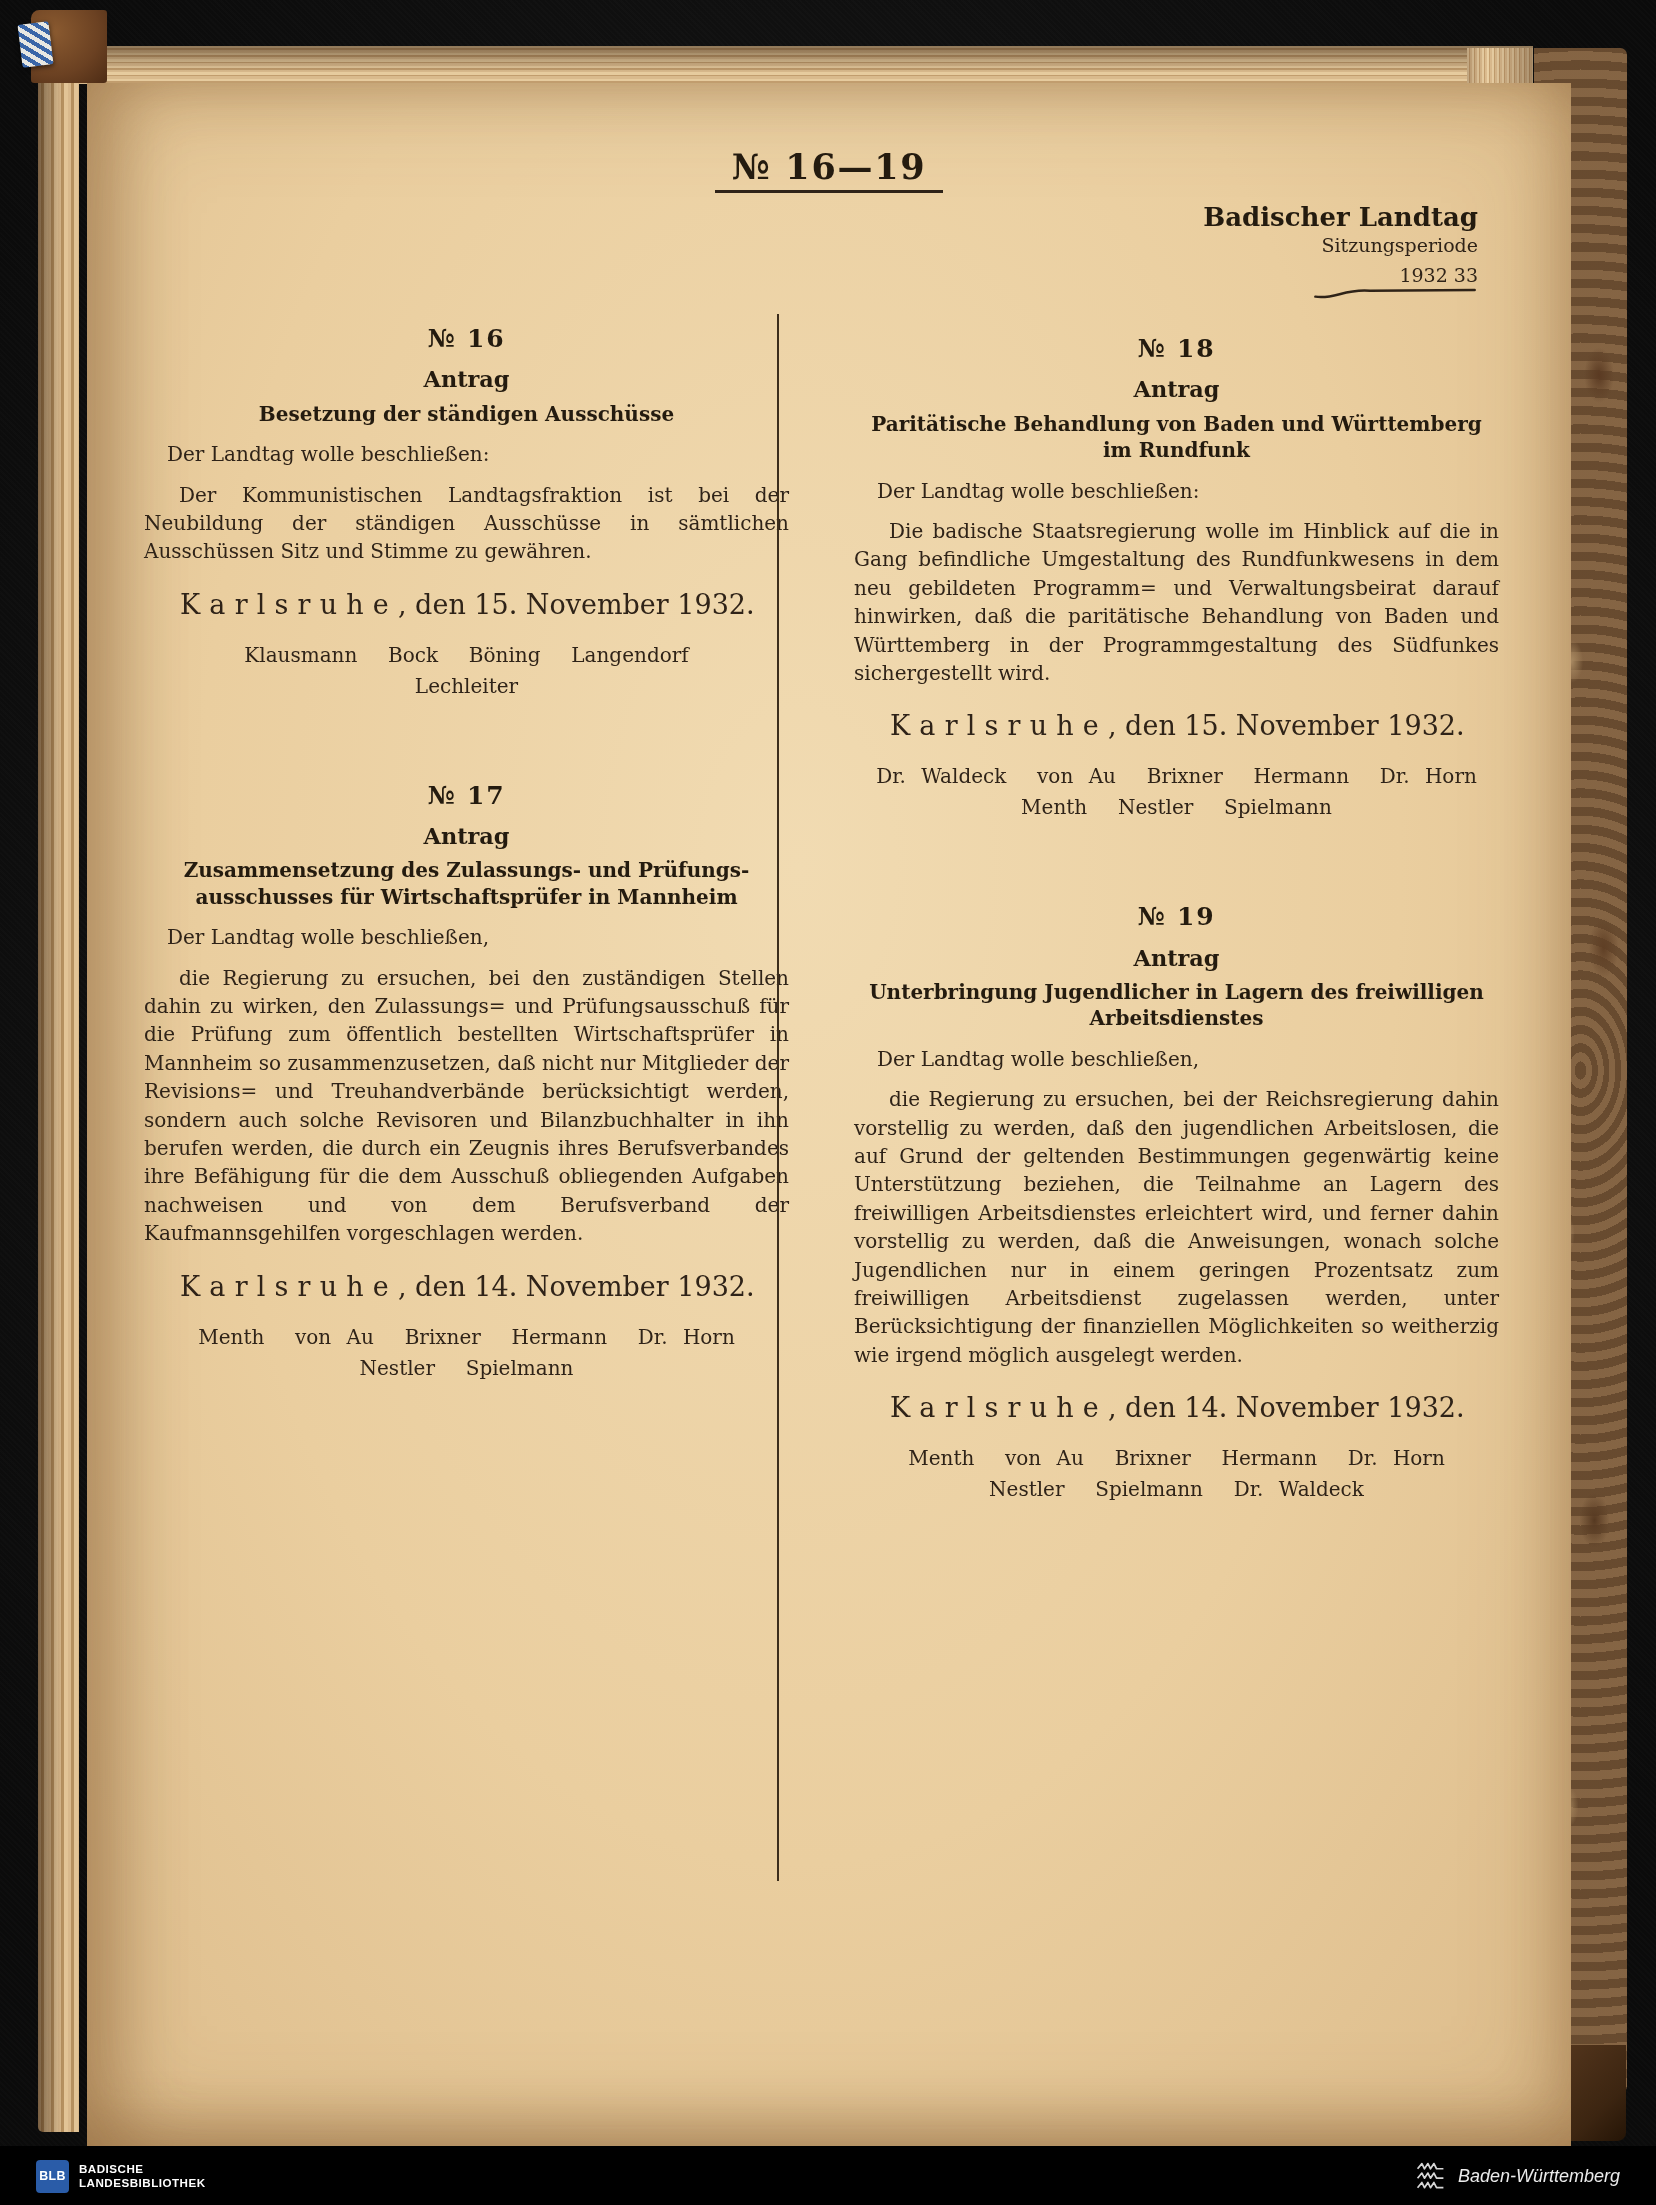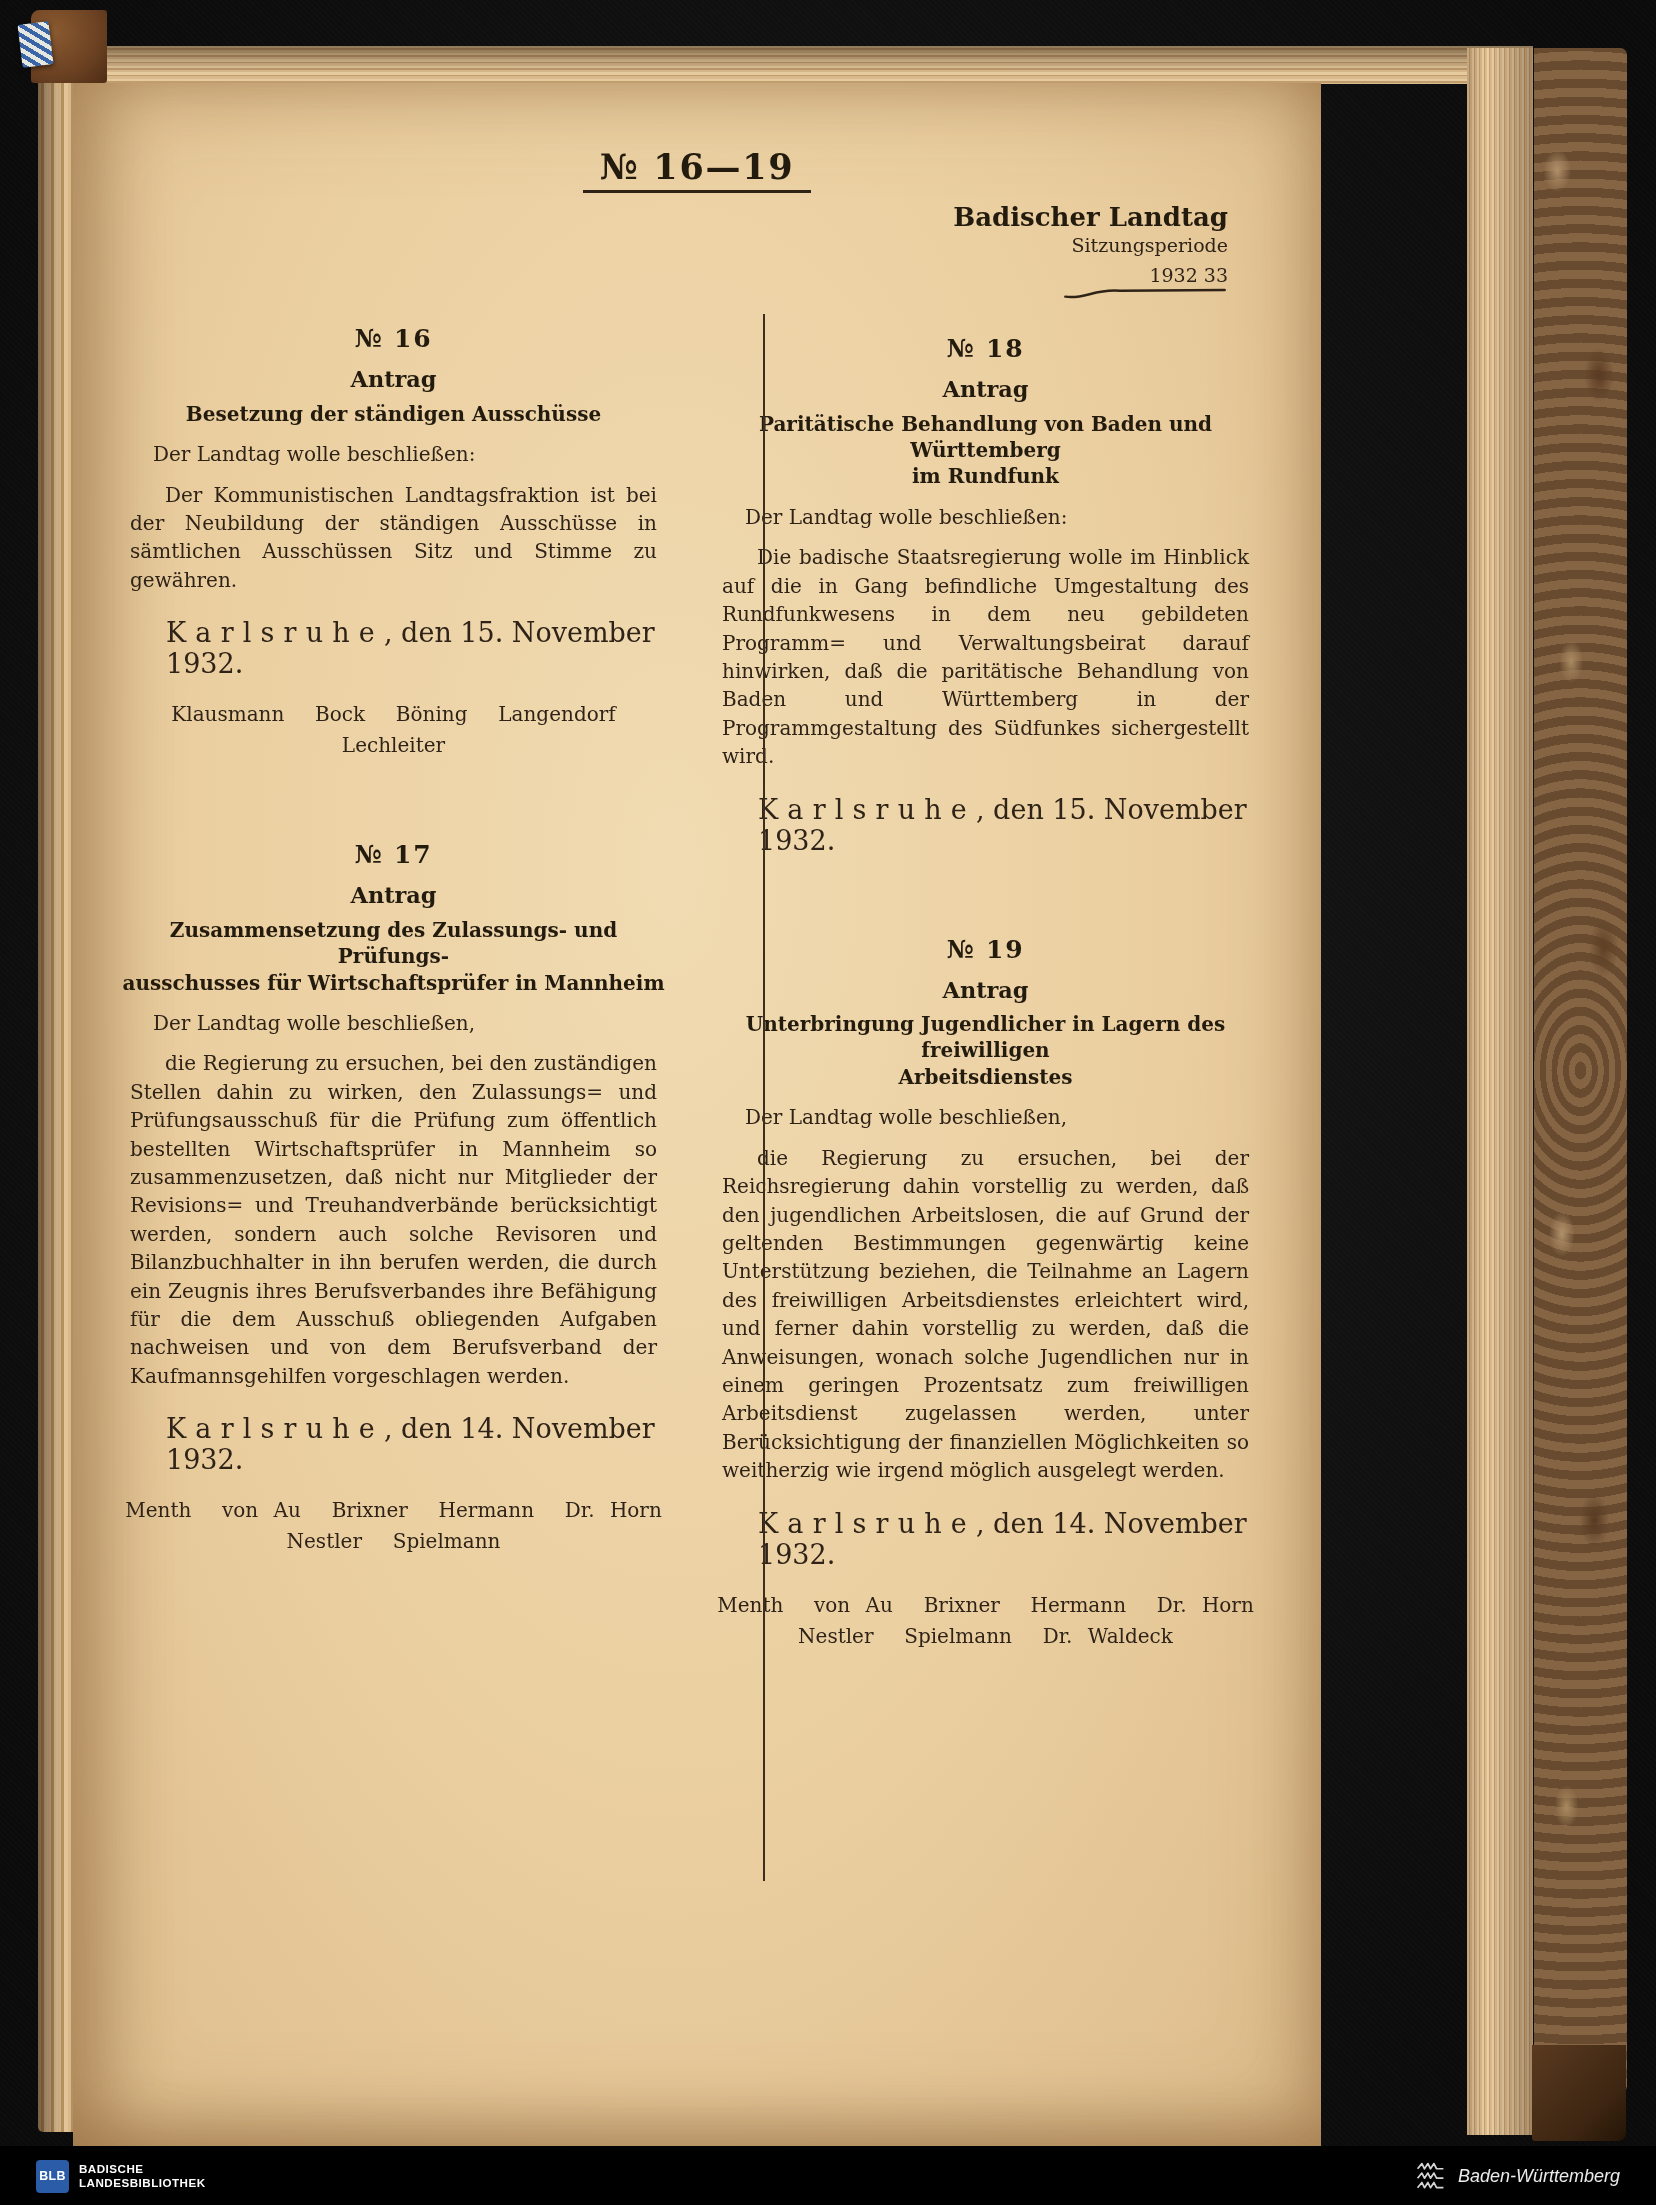--- a/index.html
+++ b/index.html
@@ -65,21 +65,21 @@
     border-radius: 0 6.6px 6.6px 0;
   }
   .cover-corner-bottom {
     position: absolute; left: 1532px; top: 2045px; width: 94px; height: 96px;
     background: linear-gradient(135deg, #5a3a20 0%, #3c2511 70%, #241406 100%);
     border-radius: 0 0 8.3px 3.3px;
   }
 
   
   .page {
-    position: absolute; left: 73px; top: 83px; width: 1248px; height: 2063px;
+    position: absolute; left: 87px; top: 83px; width: 1484px; height: 2063px;
     background: radial-gradient(ellipse at 48% 38%, #f1dbb2 0%, #eace9f 55%, #dcbb8a 100%);
     box-shadow:
       inset 0 0 108px rgba(125,82,38,.30),
       inset 40px 0 58px rgba(110,70,30,.28),
       inset -16.6px -25px 50px rgba(110,70,30,.22);
     padding-top: 63px;
     box-sizing: border-box;
     overflow: hidden;
   }
 
@@ -238,20 +238,24 @@
         <section class="antrag">
           <h2 class="antrag-number">№ 18</h2>
           <h3 class="antrag-kind">Antrag</h3>
           <div class="antrag-title">
             <div>Paritätische Behandlung von Baden und Württemberg</div>
             <div>im Rundfunk</div>
           </div>
           <p class="opening">Der Landtag wolle beschließen:</p>
           <p class="body-par">Die badische Staatsregierung wolle im Hinblick auf die in Gang befindliche Umgestaltung des Rundfunkwesens in dem neu gebildeten Programm= und Verwaltungsbeirat darauf hinwirken, daß die paritätische Behandlung von Baden und Württemberg in der Programmgestaltung des Südfunkes sichergestellt wird.</p>
           <p class="dateline"><span class="city">Karlsruhe</span><span>, den 15. November 1932.</span></p>
+          <div class="signatures">
+            <div class="sig-line">Dr. Waldeck  von Au  Brixner  Hermann  Dr. Horn</div>
+            <div class="sig-line">Menth  Nestler  Spielmann</div>
+          </div>
         </section>
 
         <section class="antrag">
           <h2 class="antrag-number">№ 19</h2>
           <h3 class="antrag-kind">Antrag</h3>
           <div class="antrag-title">
             <div>Unterbringung Jugendlicher in Lagern des freiwilligen</div>
             <div>Arbeitsdienstes</div>
           </div>
           <p class="opening">Der Landtag wolle beschließen,</p>

